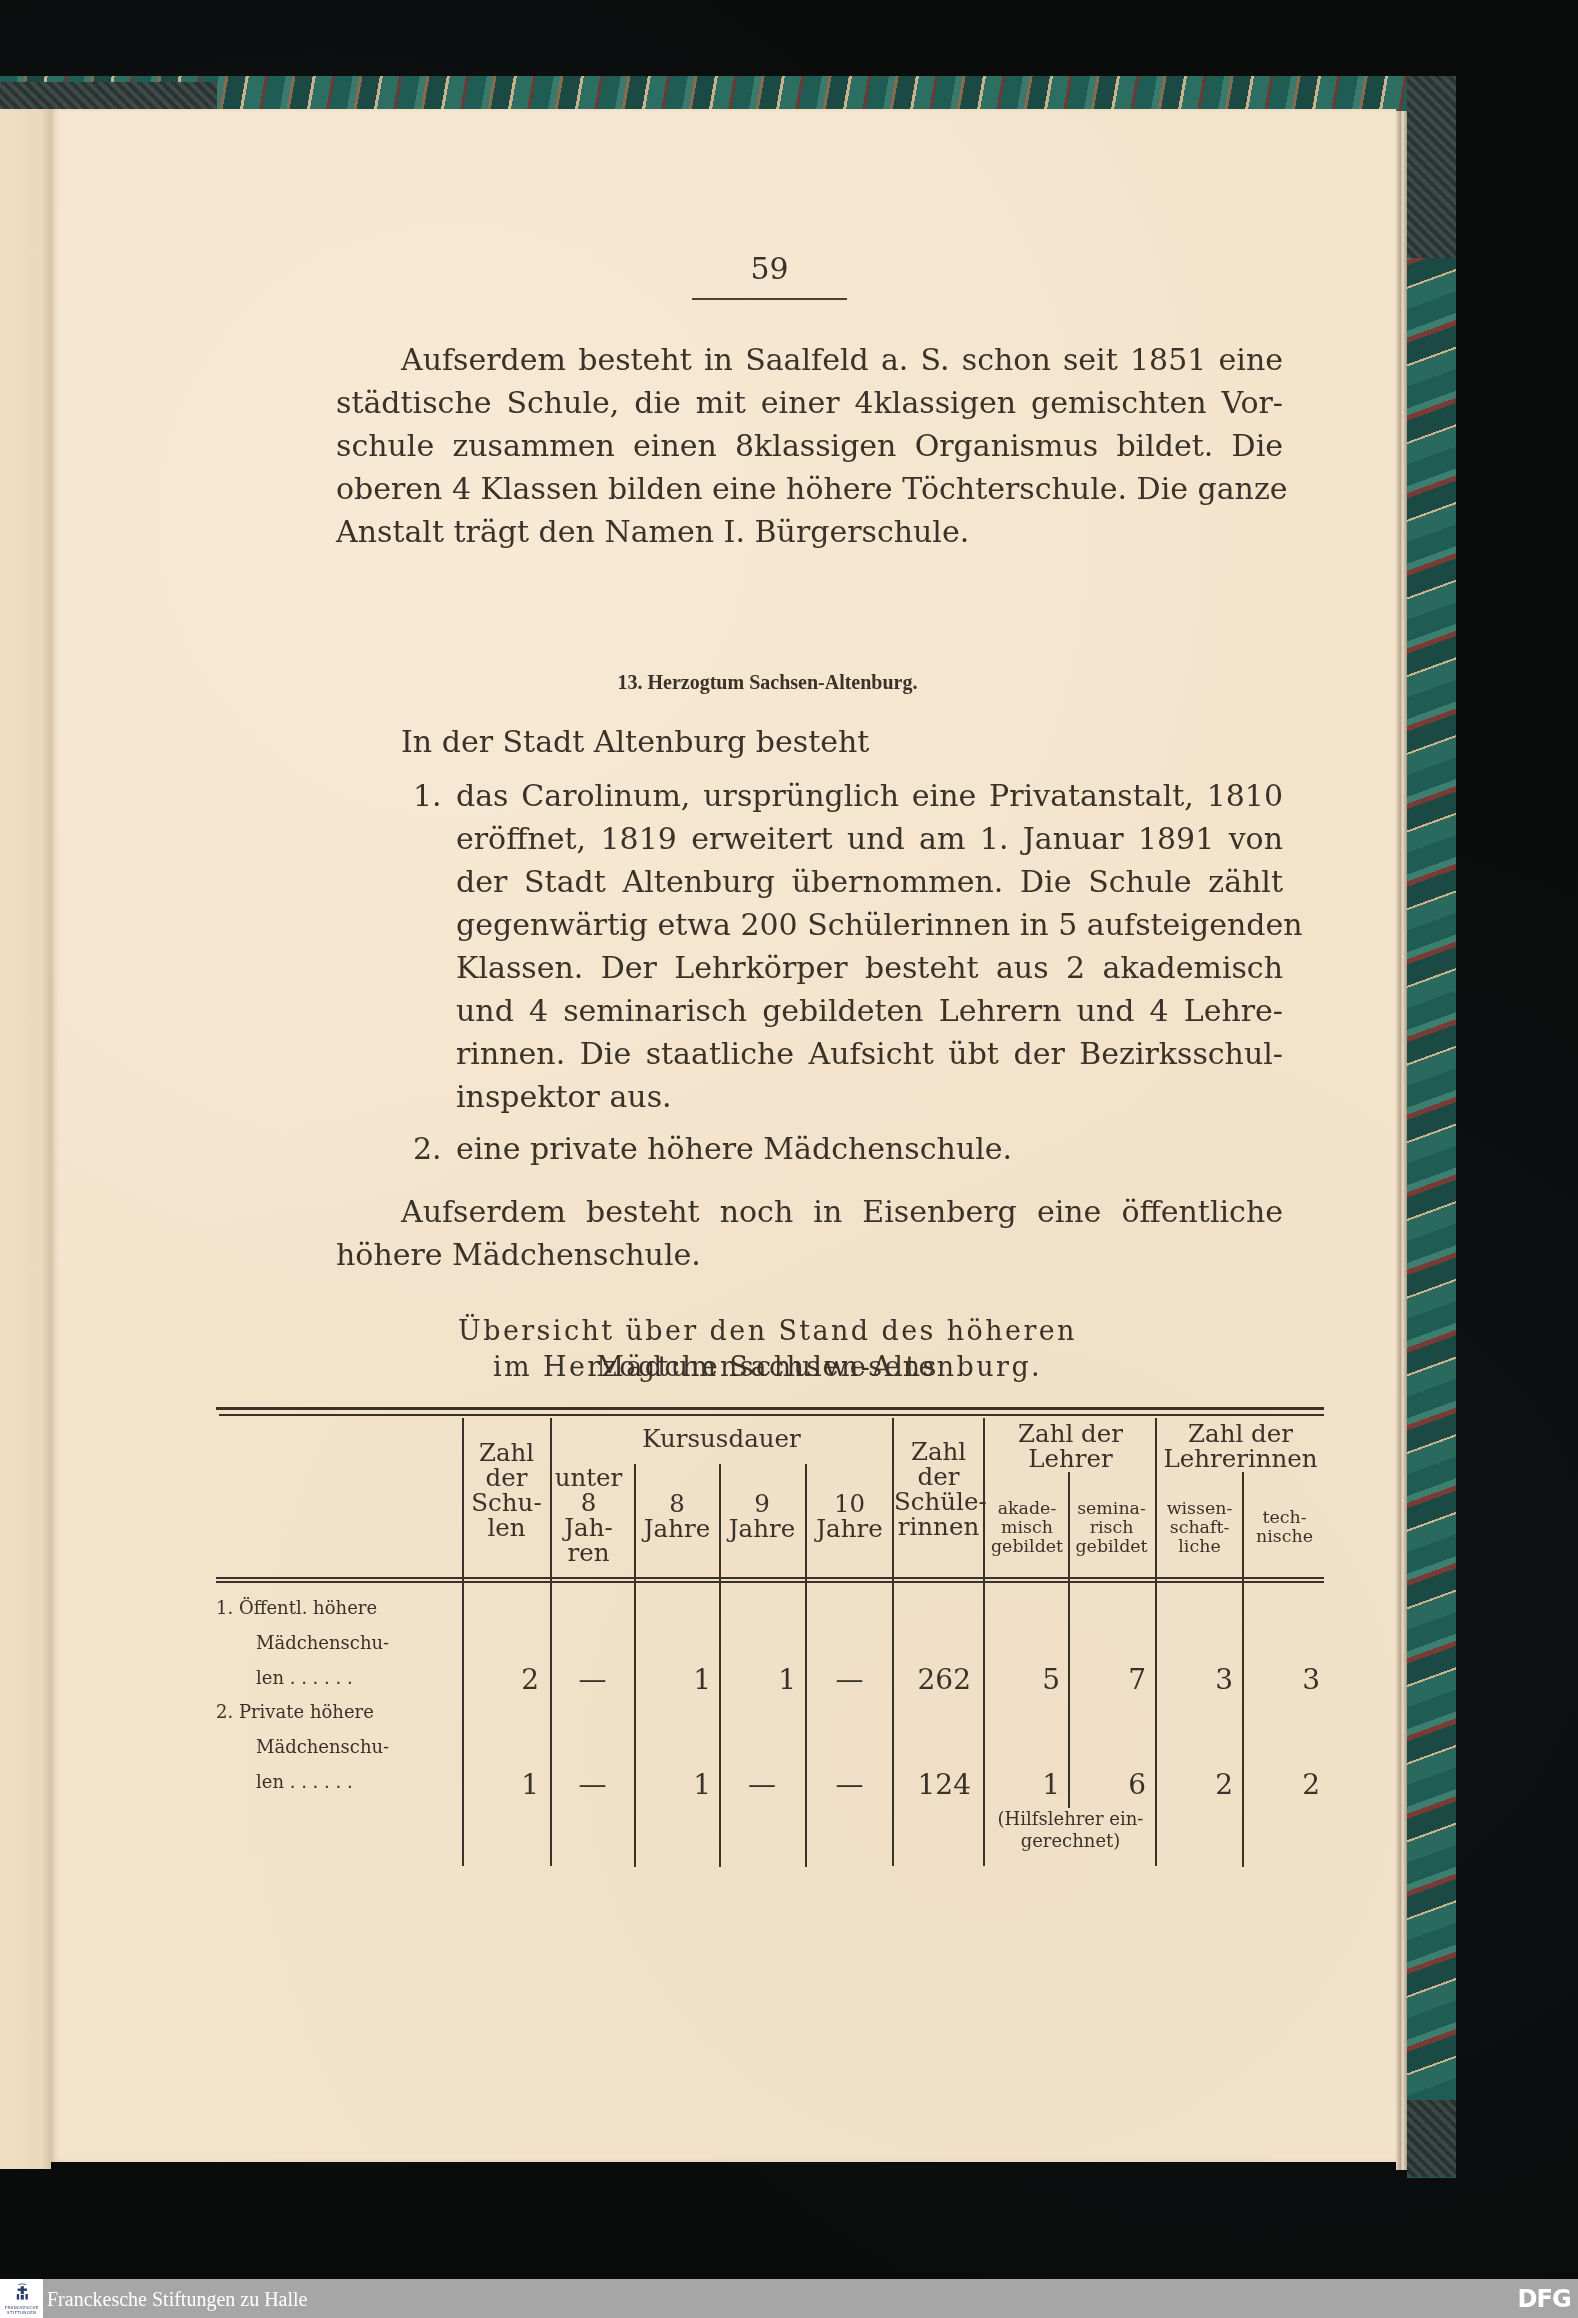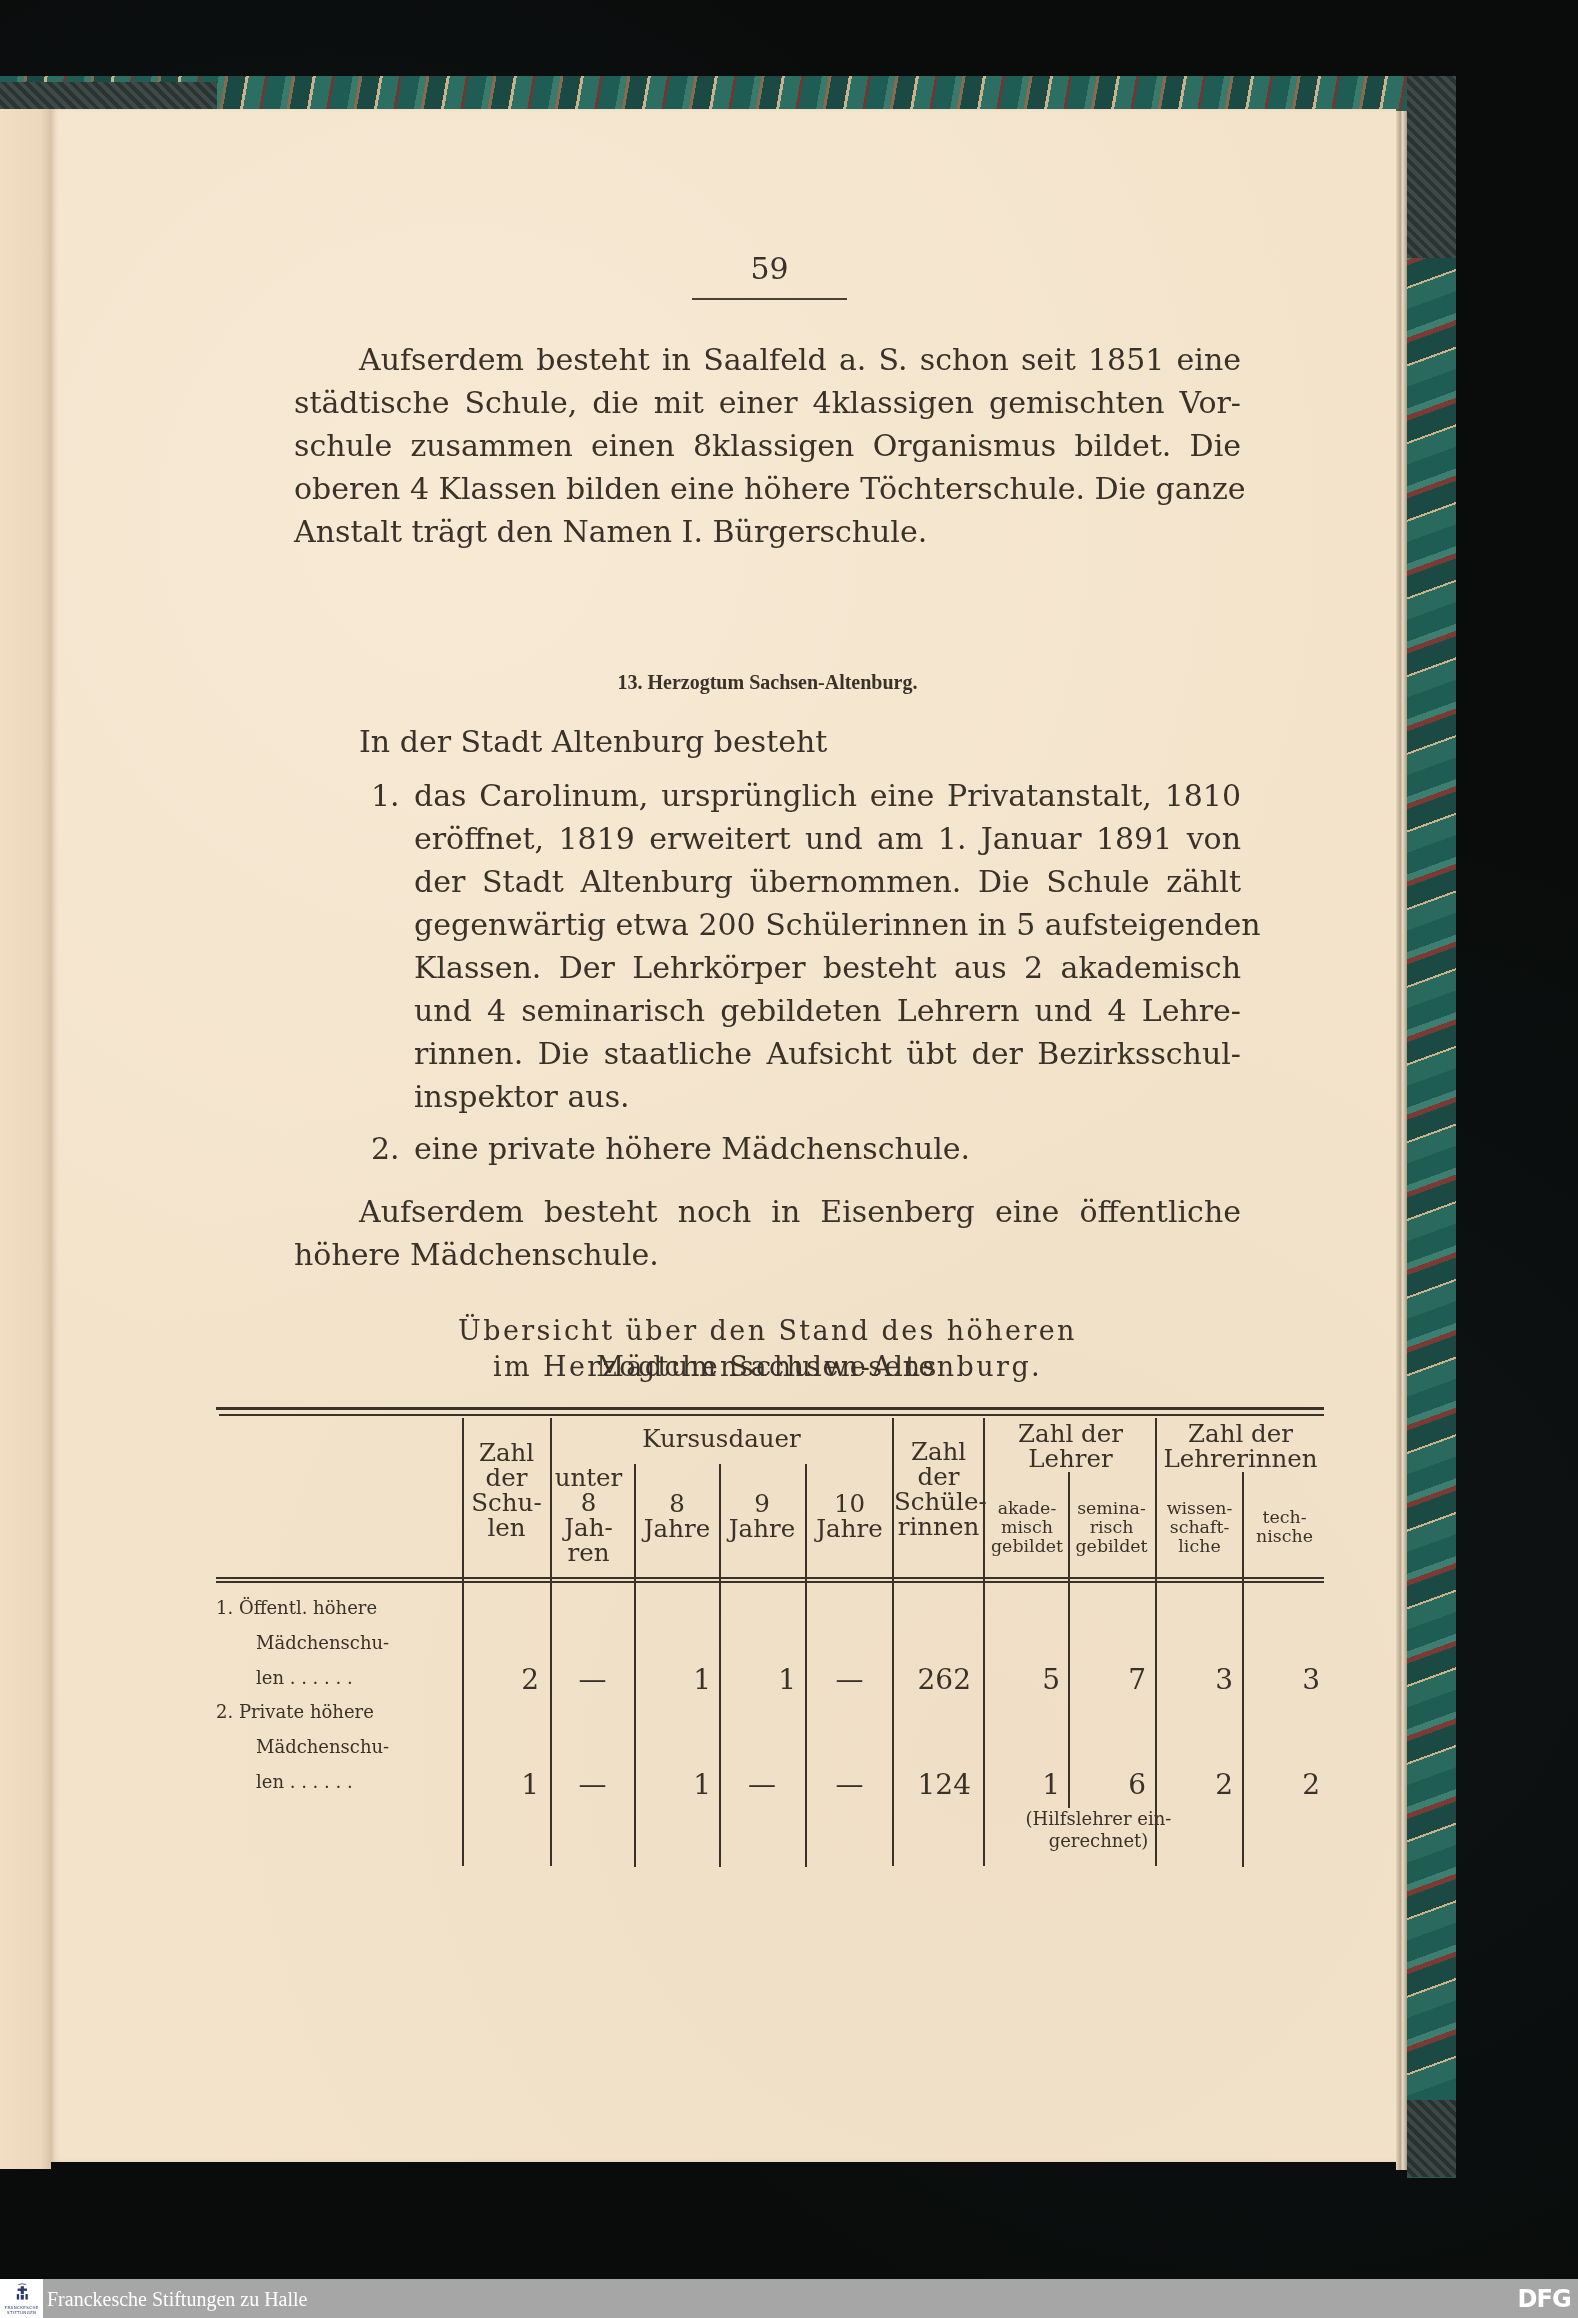--- a/index.html
+++ b/index.html
@@ -56,21 +56,21 @@
     .page-number {
       position: absolute; left: 692px; top: 251px; width: 155px; text-align: center;
       font-size: 30px; line-height: 35px; color: #3a3128;
     }
     .page-number-rule {
       position: absolute; left: 692px; top: 298px; width: 155px; height: 1.6px; background: #4a4036;
     }
 
     .para {
       position: absolute; font-size: 30px; line-height: 43px; color: #3a3128;
-      text-align: justify; text-align-last: left;
+      text-align: justify; text-align-last: left; margin-left: 42px;
     }
     .para .line { display: block; text-align: justify; text-align-last: justify; white-space: nowrap; }
     .para .line.last { text-align-last: left; }
 
     .heading {
       position: absolute; left: 294px; top: 663px; width: 947px; text-align: center;
       font-size: 20px; font-weight: bold; color: #3a3128; line-height: 39px;
       font-family: "Liberation Serif", "DejaVu Serif", serif;
     }
 
@@ -82,21 +82,21 @@
     
     .tbl { position: absolute; left: 216px; top: 1407px; width: 1108px; height: 458px; }
     .hr { position: absolute; background: #3a3128; }
     .vr { position: absolute; background: #3a3128; }
     .cell {
       position: absolute; text-align: center; color: #3a3128; font-size: 24.5px; line-height: 25px;
     }
     .cell.small { font-size: 17.4px; line-height: 19px; }
     .num { position: absolute; font-size: 28px; color: #3a3128; text-align: right; line-height: 32px; }
     .rowlabel { position: absolute; font-size: 18px; color: #3a3128; line-height: 35px; }
-    .note { position: absolute; font-size: 18px; color: #3a3128; text-align: center; line-height: 22px; padding-left: 28px; }
+    .note { position: absolute; font-size: 18px; color: #3a3128; text-align: center; line-height: 22px; }
 
     
     .footer {
       position: absolute; left: 0; top: 2279px; width: 1579px; height: 39px; background: #a6a6a6;
     }
     .footer-logo {
       position: absolute; left: 0; top: 0; width: 43px; height: 39px; background: #ffffff;
     }
     .logo-figure {
       position: absolute; left: 16px; top: 4px; width: 12.6px; height: 17.4px;

